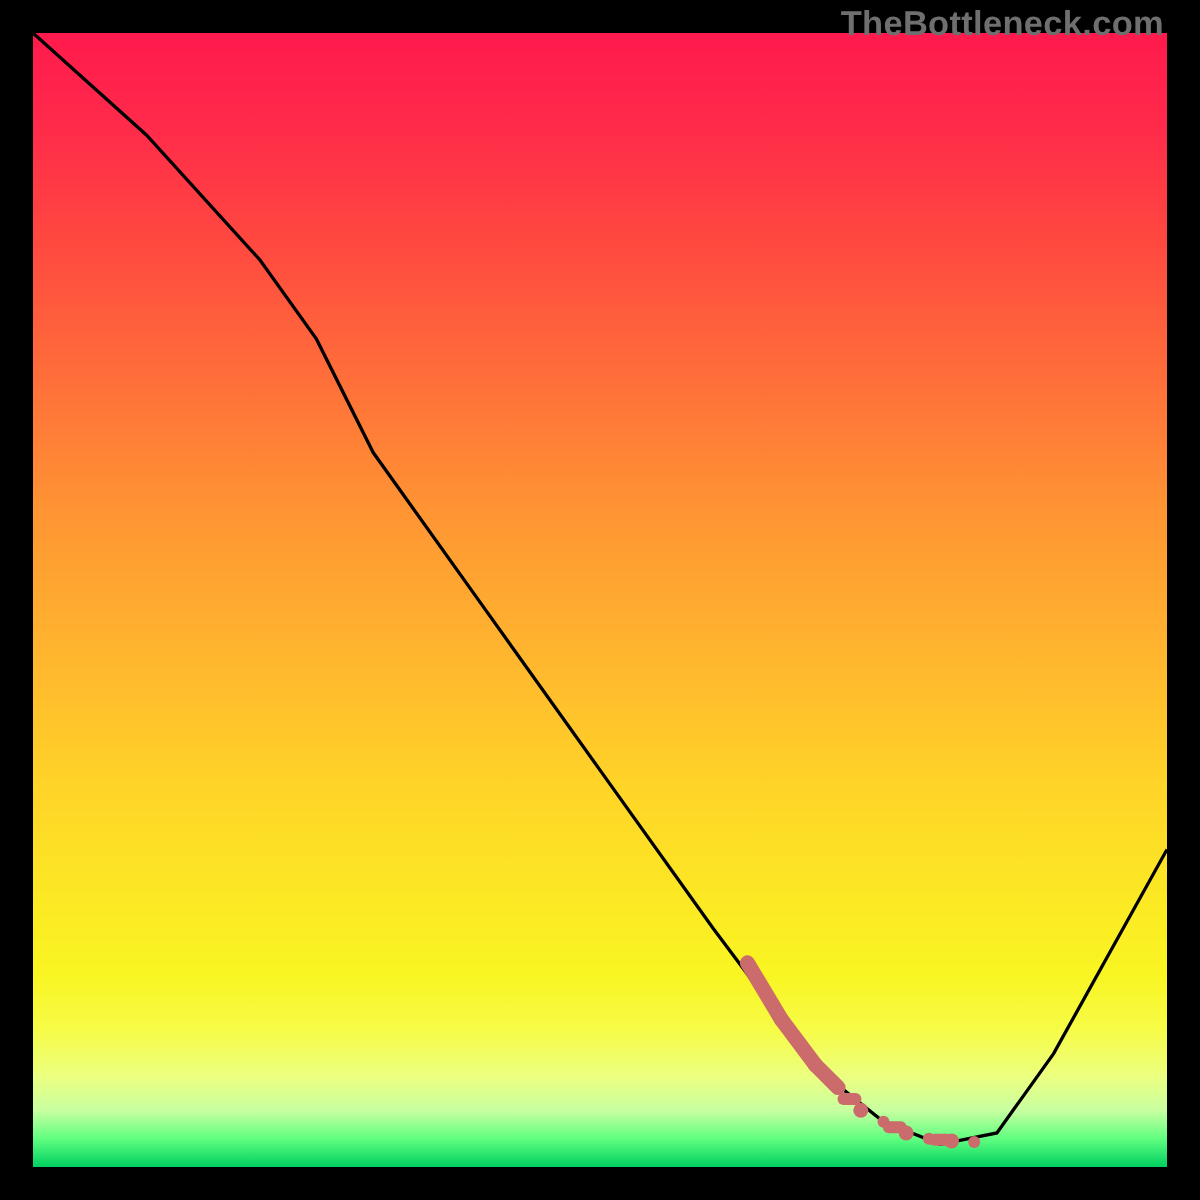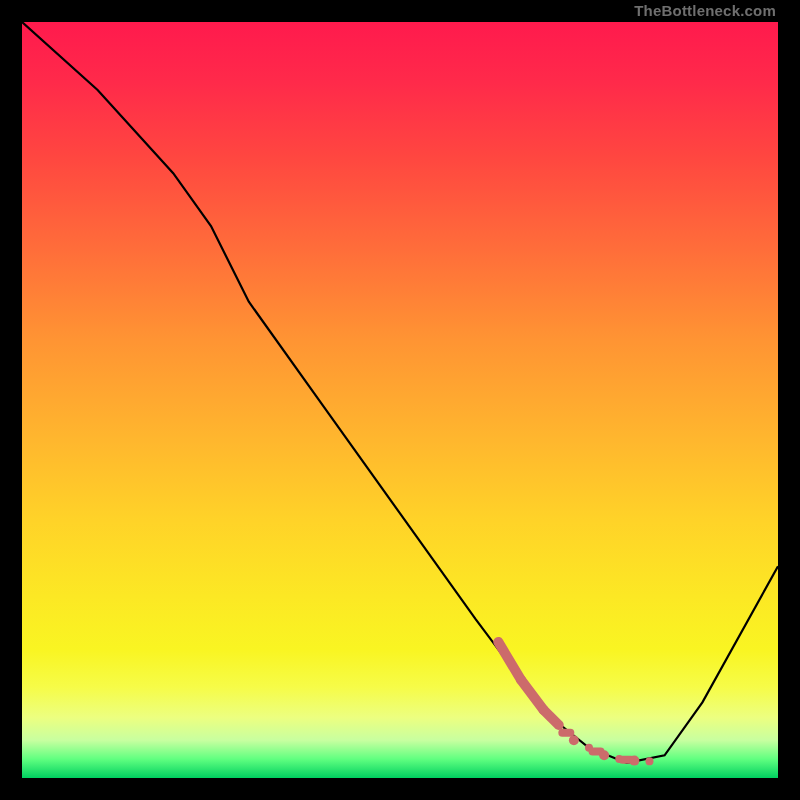--- a/index.html
+++ b/index.html
@@ -40,21 +40,21 @@
       #c8ffa0 95%,
       #60ff80 97.5%,
       #00d060 100%
     );
   }
   .watermark {
     position: absolute;
     right: 24px;
     top: 2px;
     color: #6f6f6f;
-    font-size: 15px;
+    font-size: 23px;
     font-weight: bold;
     letter-spacing: 0.2px;
   }
   svg.curve {
     position: absolute;
     left: 22px;
     top: 22px;
     width: 756px;
     height: 756px;
   }

